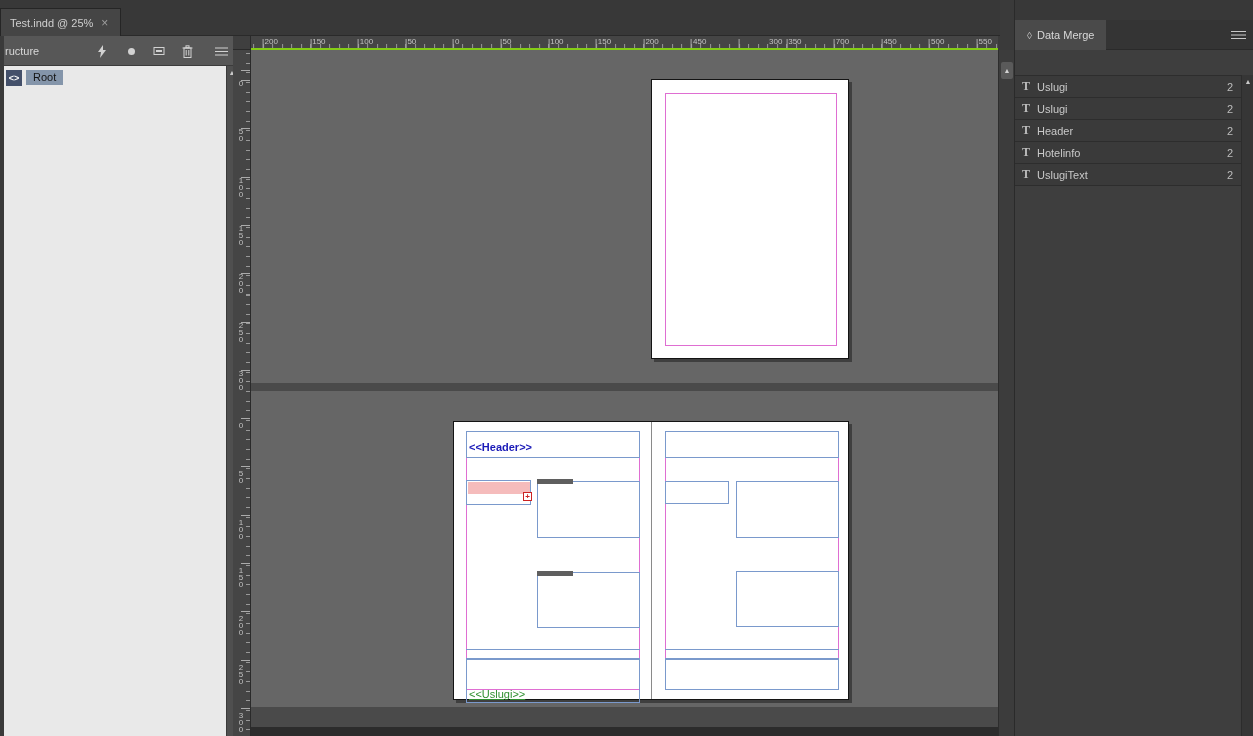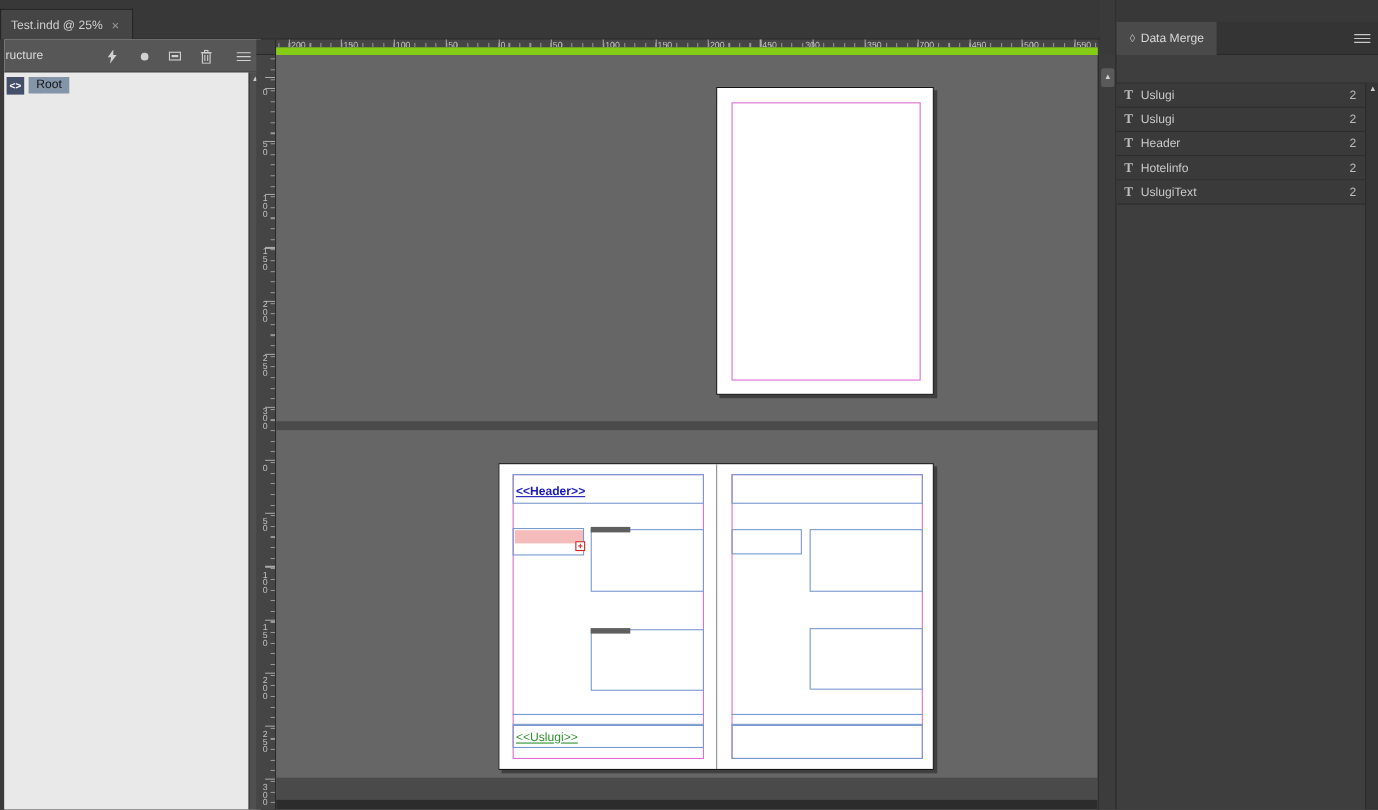--- a/index.html
+++ b/index.html
@@ -25,21 +25,21 @@
   #structBody{position:absolute;left:0;top:30px;width:222px;height:670px;background:#e9e9e9}
   #structScroll{position:absolute;left:222px;top:30px;width:11px;height:670px;background:#4f4f4f;border-left:1px solid #3a3a3a}
   .upArrow{position:absolute;left:0;top:3px;width:100%;text-align:center;font-size:7px;color:#c9c9c9}
   #rootRow{position:absolute;left:2px;top:3px;height:17px;display:flex;align-items:center}
   #rootBadge{width:16px;height:16px;background:#44506a;color:#ffffff;font-size:9px;font-weight:bold;
              display:flex;align-items:center;justify-content:center}
   #rootLabel{margin-left:4px;background:var(--selection);color:#141414;padding:1px 7px 2px 7px}
 
   
   #corner{left:233px;top:36px;width:18px;height:14px;background:#3f3f3f;border-right:1px solid #2a2a2a;border-bottom:1px solid #2a2a2a}
-  #hruler{left:251px;top:36px;width:747px;height:14px;background:#454545;border-bottom:7px solid #84cc16;overflow:hidden}
+  #hruler{left:251px;top:36px;width:747px;height:14px;background:#454545;border-bottom:2px solid #84cc16;overflow:hidden}
   #hruler .minor{position:absolute;bottom:0;left:0;width:100%;height:4px;
       background:repeating-linear-gradient(90deg,#989898 0 1px,transparent 1px 9.52px);background-position:2.1px 0}
   #hruler .major{position:absolute;bottom:0;left:0;width:100%;height:9px;
       background:repeating-linear-gradient(90deg,#ababab 0 1px,transparent 1px 47.6px);background-position:11.6px 0}
   .hlab{position:absolute;top:1px;font-size:8px;color:#c2c2c2}
   #vruler{left:233px;top:50px;width:18px;height:686px;background:#454545;border-right:1px solid #2a2a2a;overflow:hidden}
   #vruler .minor{position:absolute;right:0;top:0;width:4px;height:100%;
       background:repeating-linear-gradient(180deg,#989898 0 1px,transparent 1px 9.66px);background-position:0 3px}
   #vruler .major{position:absolute;right:0;top:0;width:9px;height:100%;
       background:repeating-linear-gradient(180deg,#ababab 0 1px,transparent 1px 48.3px);background-position:0 30px}
@@ -69,27 +69,27 @@
   #overset{position:absolute;left:56px;top:11px;width:9px;height:9px;background:#ffffff;border:1px solid var(--overset-red);
       color:var(--overset-red);font-size:8px;line-height:7px;font-weight:bold;text-align:center}
   #fBox1L{left:83px;top:59px;width:103px;height:57px}
   #fBox2L{left:83px;top:150px;width:103px;height:56px}
   .gbar{position:absolute;width:36px;height:5px;background:var(--gray-bar)}
   #gbar1{left:83px;top:57px}
   #gbar2{left:83px;top:149px}
   .band2{position:absolute;border-top:1px solid var(--frame-edge);border-bottom:1px solid var(--frame-edge);height:10px;width:174px}
   #bandL{left:12px;top:227px}
   #bandR{left:211px;top:227px}
-  #fUslL{left:12px;top:237px;width:174px;height:21px}
+  #fUslL{left:12px;top:237px;width:174px;height:44px}
   #fBotR{left:211px;top:237px;width:174px;height:31px}
   #fHdrR{left:211px;top:9px;width:174px;height:27px}
   #fSmallR{left:211px;top:59px;width:64px;height:23px}
   #fBig1R{left:282px;top:59px;width:103px;height:57px}
   #fBig2R{left:282px;top:149px;width:103px;height:56px}
-  #hdrText{position:absolute;left:2px;bottom:4px;font-size:11px;font-weight:bold;color:var(--header-text);text-decoration:underline;white-space:nowrap}
+  #hdrText{position:absolute;left:2px;bottom:4px;font-size:11px;font-weight:bold;color:var(--header-text);white-space:nowrap}
   #uslText{position:absolute;left:2px;bottom:2px;font-size:11px;color:var(--uslugi-text);text-decoration:underline;white-space:nowrap}
 
   
   #dmPanel{left:1014px;top:0;width:239px;height:736px;background:#3e3e3e;border-left:1px solid #2a2a2a}
   #dmTop{position:absolute;left:0;top:0;width:239px;height:20px;background:#383838}
   #dmTabRow{position:absolute;left:0;top:20px;width:239px;height:30px;background:#343434;border-bottom:1px solid #2a2a2a}
   #dmTab{position:absolute;left:0;top:0;height:30px;padding:0 12px;background:#4a4a4a;display:flex;align-items:center;gap:5px;color:#d8d8d8}
   #dmTab .diamond{font-size:10px;color:#bdbdbd}
   #dmMenu{position:absolute;right:8px;top:10px;width:15px;height:10px}
   #dmBody{position:absolute;left:0;top:50px;width:239px;height:686px}
@@ -167,21 +167,21 @@
   <span class="hlab" style="left: 13.6px;">200</span>
       <span class="hlab" style="left: 61.2px;">150</span>
       <span class="hlab" style="left: 108.8px;">100</span>
       <span class="hlab" style="left: 156.4px;">50</span>
       <span class="hlab" style="left: 204px;">0</span>
       <span class="hlab" style="left: 251.6px;">50</span>
       <span class="hlab" style="left: 299.2px;">100</span>
       <span class="hlab" style="left: 346.8px;">150</span>
       <span class="hlab" style="left: 394.4px;">200</span>
       <span class="hlab" style="left: 442px;">450</span>
-      <span class="hlab" style="left: 481px;">300</span>
+      <span class="hlab" style="left: 518px;">300</span>
       <span class="hlab" style="left: 537.2px;">350</span>
       <span class="hlab" style="left: 584.8px;">700</span>
       <span class="hlab" style="left: 632.4px;">450</span>
       <span class="hlab" style="left: 680px;">500</span>
       <span class="hlab" style="left: 727.6px;">550</span>
     </div>
   <div class="abs" id="vruler">
     <div class="minor"></div>
     <div class="major"></div>
   <span class="vlab" style="top: 30px;">0</span>

